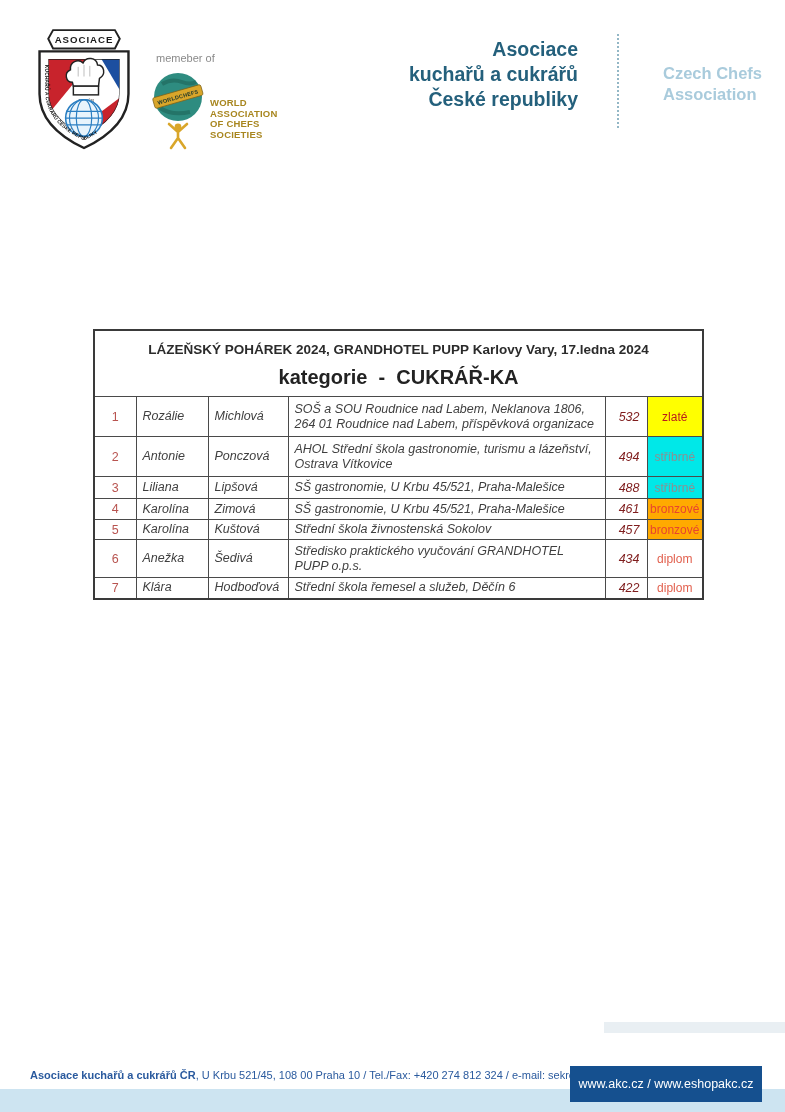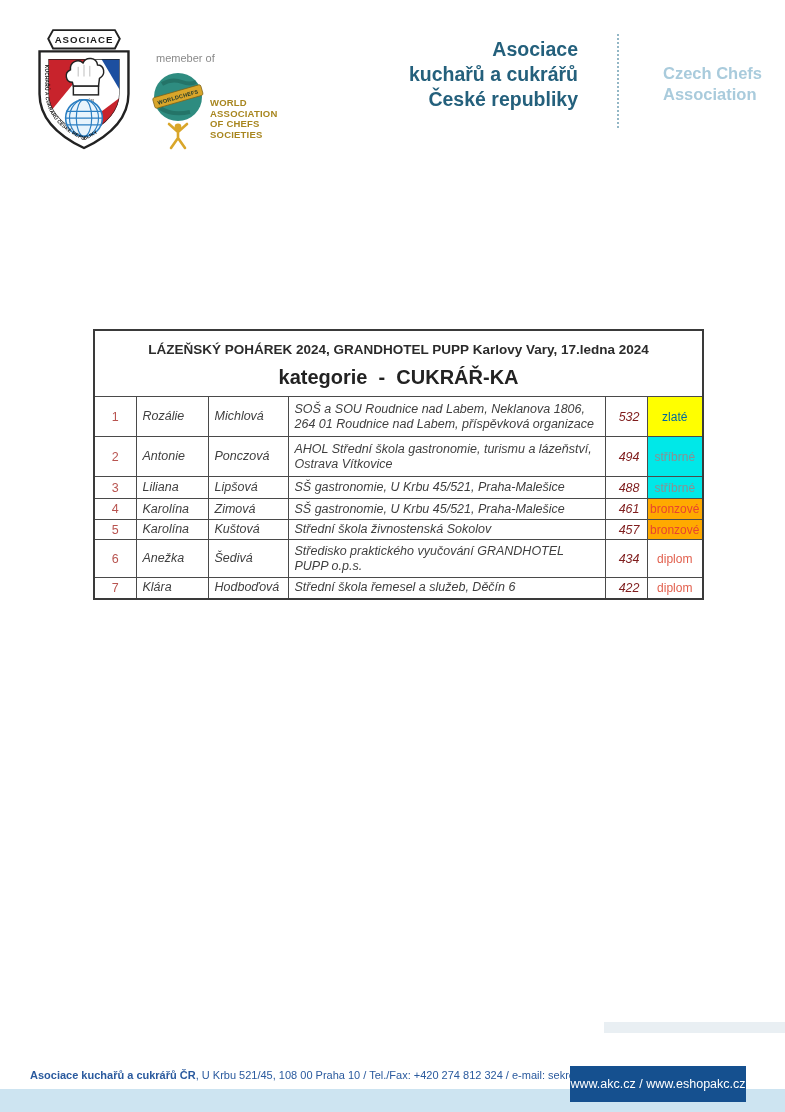--- a/index.html
+++ b/index.html
@@ -36,21 +36,21 @@
   td.c-points{font-style:italic;font-size:12.5px;color:#7f1d1d;text-align:right;
     padding-right:7px;}
   td.c-band{text-align:center;font-size:12px;}
   
   .footer-strip{position:absolute;left:604px;top:1022px;width:181px;height:11px;
     background:#e9eff3;}
   .footer-contact{position:absolute;left:30px;top:1069px;font-size:11px;
     white-space:nowrap;}
   .footer-contact .b{font-weight:bold;}
   .footer-bar{position:absolute;left:0;top:1089px;width:785px;height:23px;}
-  .www-box{position:absolute;left:570px;top:1066px;width:176px;height:36px;
+  .www-box{position:absolute;left:570px;top:1066px;width:192px;height:36px;
     display:flex;align-items:center;justify-content:center;
     color:#ffffff;font-size:12.5px;}
 </style>
 </head>
 <body>
 
 <div class="page">
 
   <svg class="akc-logo" viewBox="0 0 120 142">
     <defs>
@@ -147,21 +147,21 @@
         </th>
       </tr>
     </thead>
     <tbody id="results-body">
         <tr style="height: 40px;">
           <td class="c-rank" style="color: rgb(184, 84, 80);">1</td>
           <td class="c-first">Rozálie</td>
           <td class="c-last">Michlová</td>
           <td class="c-school">SOŠ a SOU Roudnice nad Labem, Neklanova 1806, 264 01 Roudnice nad Labem, příspěvková organizace</td>
           <td class="c-points">532</td>
-          <td class="c-band" style="background: rgb(255, 255, 0); color: #0369a1;">zlaté</td>
+          <td class="c-band" style="background: rgb(255, 255, 0); color: #b91c1c;">zlaté</td>
         </tr>
         <tr style="height: 40px;">
           <td class="c-rank" style="color: rgb(184, 84, 80);">2</td>
           <td class="c-first">Antonie</td>
           <td class="c-last">Ponczová</td>
           <td class="c-school">AHOL Střední škola gastronomie, turismu a lázeňství, Ostrava Vítkovice</td>
           <td class="c-points">494</td>
           <td class="c-band" style="background: rgb(0, 232, 232); color: rgb(140, 144, 145);">stříbrné</td>
         </tr>
         <tr style="height: 22px;">

